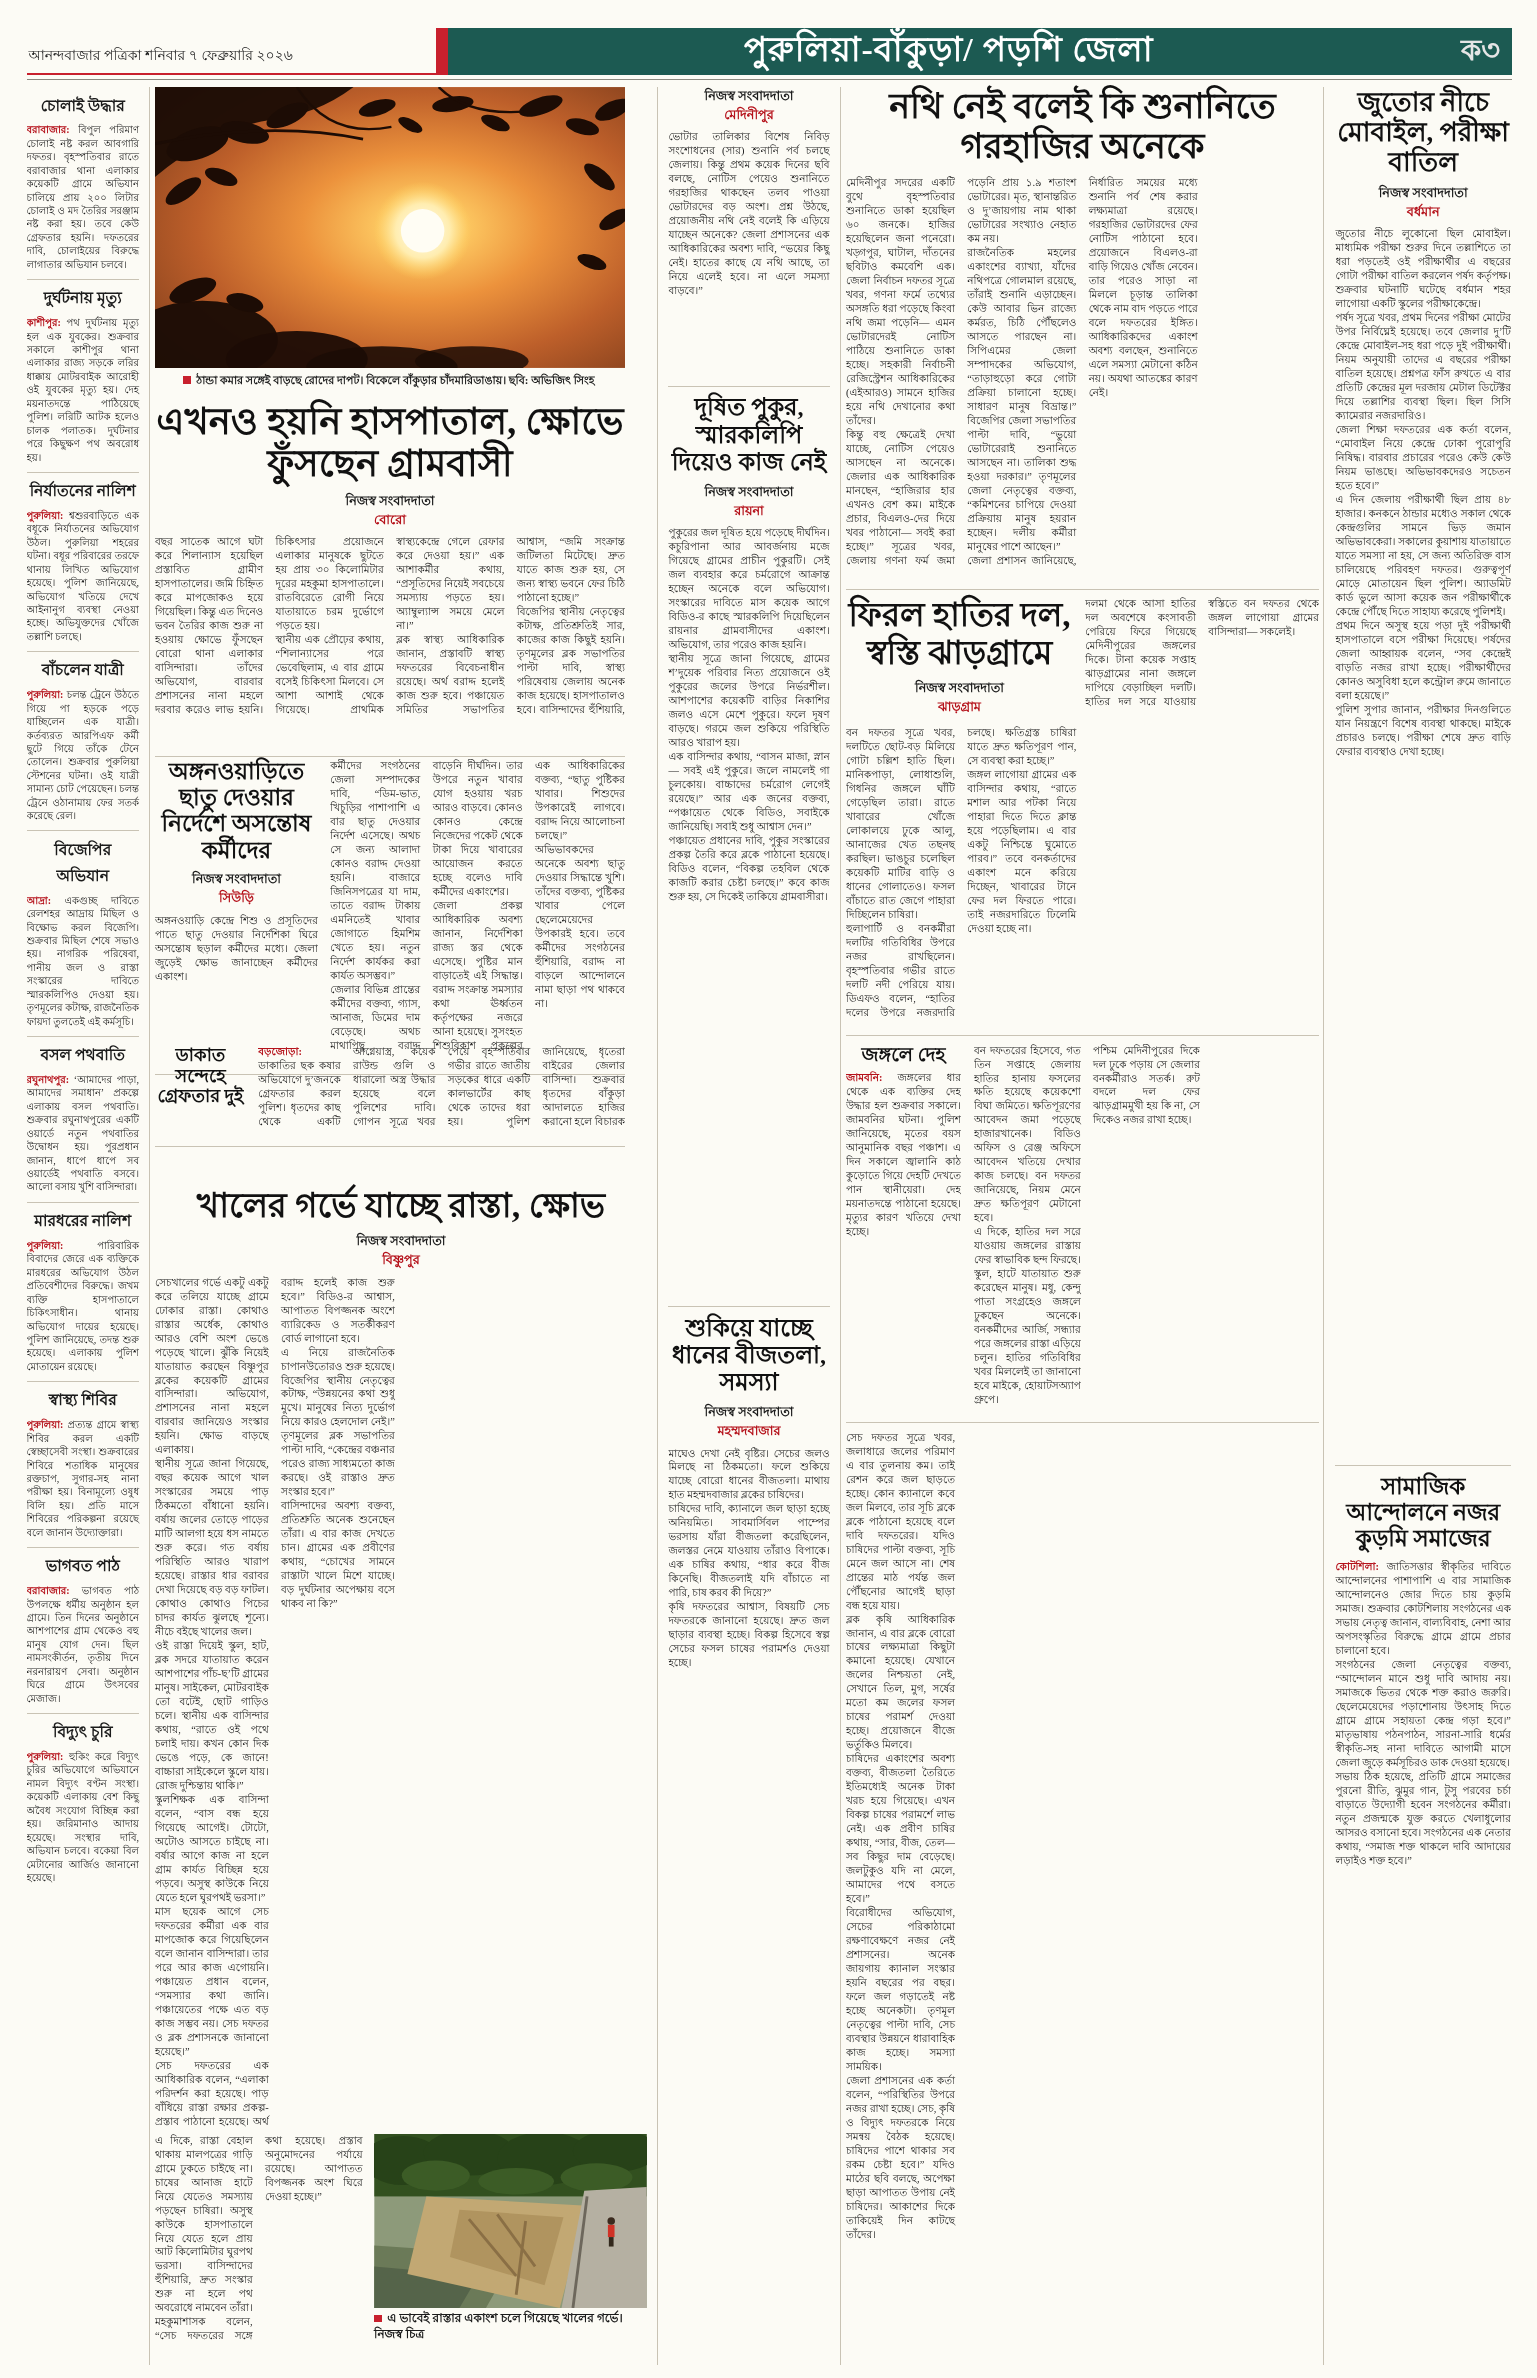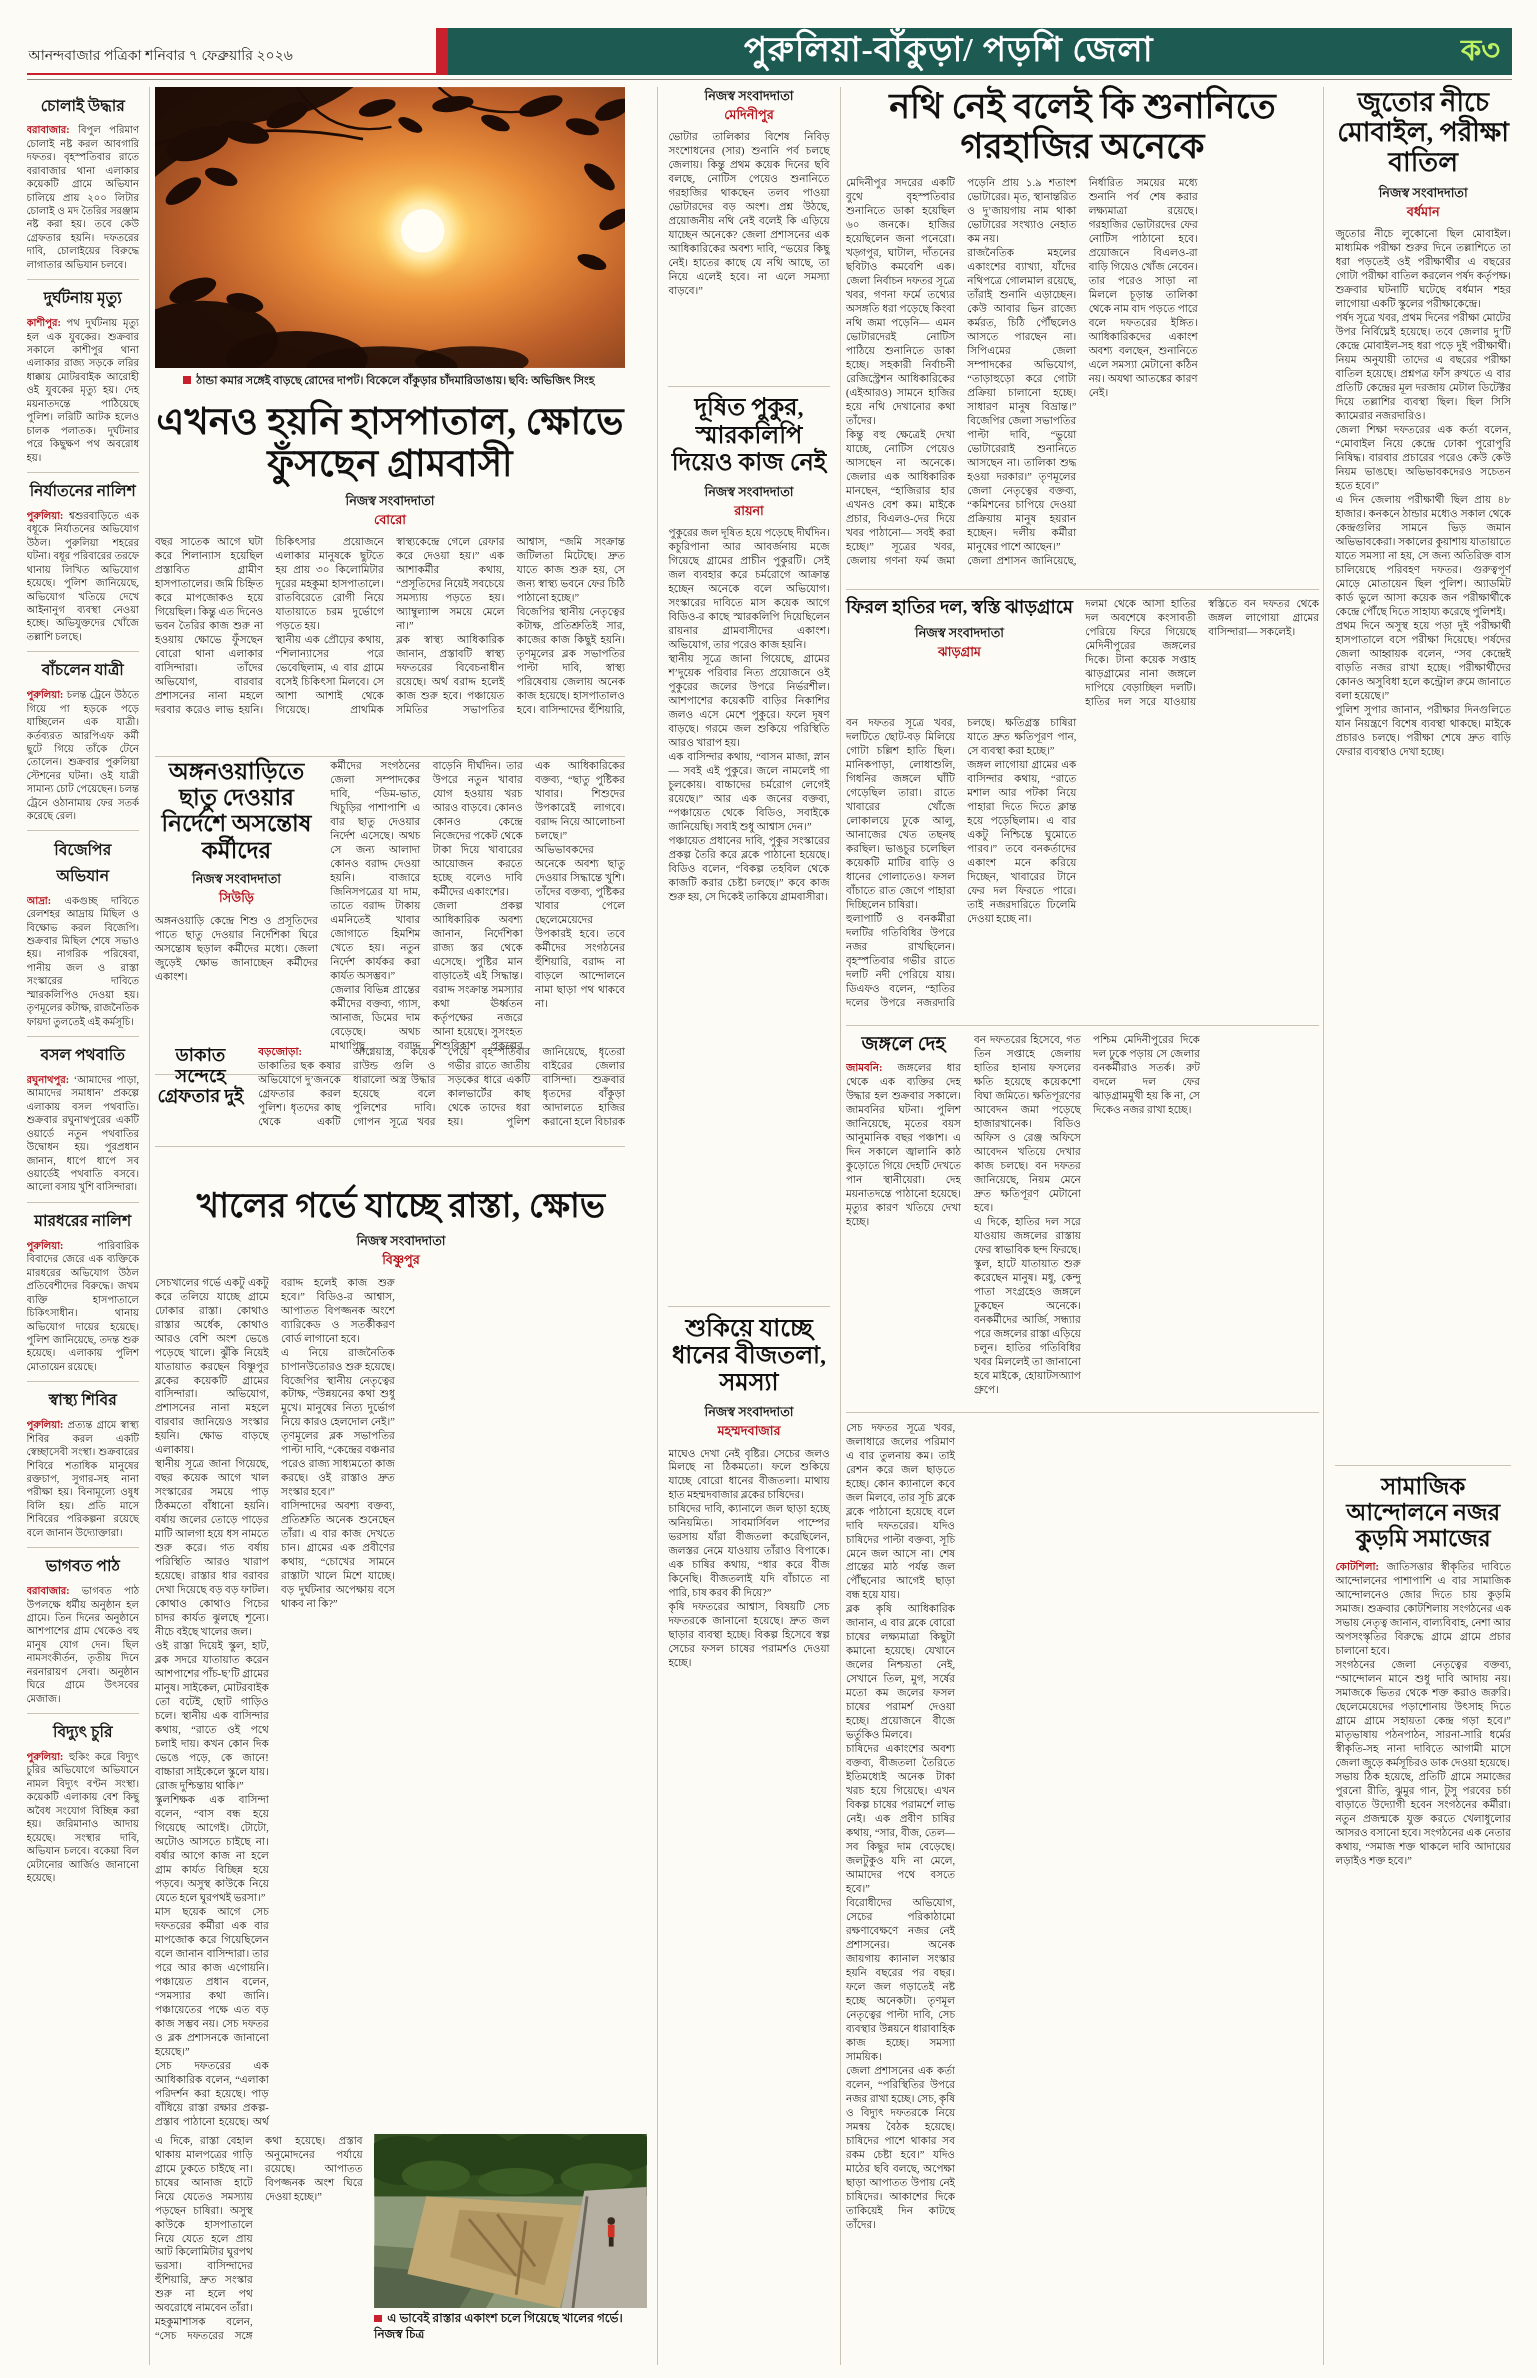--- a/index.html
+++ b/index.html
@@ -7,21 +7,21 @@
   .page{position:relative;width:1538px;height:2378px;margin:0 auto;background:#fcfbf5;
         font-family:"Liberation Serif","DejaVu Serif",serif;color:#1b1b1b;overflow:hidden;}
   .abs{position:absolute;}
   
   .hdr{display:flex;height:47px;}
   .hdr-date{width:409px;display:flex;align-items:flex-end;padding:0 3.8px 4.7px 1.9px;
             font-size:14px;font-weight:normal;color:#222;border-bottom:2.8px solid #c8202d;}
   .hdr-band{flex:1;background:#1c5a52;display:flex;align-items:center;}
   .hdr-red{width:12.3px;height:100%;background:#c8202d;}
   .hdr-title{flex:1;text-align:center;color:#fff;font-size:34px;font-weight:bold;letter-spacing:0.9px;}
-  .hdr-page{color:#bef264;font-size:29px;font-weight:bold;padding:0 11.4px;}
+  .hdr-page{color:#e5e5e5;font-size:29px;font-weight:bold;padding:0 11.4px;}
   .hdr-rule{border-top:0.9px solid #8a887f;}
   
   .bt{font-size:10.4px;line-height:1.345;text-align:justify;white-space:pre-line;color:#1b1b1b;}
   .dl{color:#b5121b;font-weight:bold;}
   .hl{font-weight:bold;text-align:center;color:#111;line-height:1.14;}
   .by{text-align:center;font-weight:bold;font-size:12.8px;margin:8.5px 0 6.6px;line-height:1.25;}
   .by .pl{color:#b5121b;display:block;margin-top:2.8px;}
   .cols{column-gap:12.3px;column-fill:auto;}
   .c2{column-count:2}.c3{column-count:3}.c4{column-count:4}
   .ovh{overflow:hidden;}
@@ -247,21 +247,21 @@
   <div class="abs flexcol" style="left:846px;top:87px;width:473px;height:2278px;">
     <div class="hl" style="font-size:35px;padding:0 28px;">নথি নেই বলেই কি শুনানিতে গরহাজির অনেকে</div>
     <div class="bt cols c4 ovh" style="height:405px;margin-top:9.5px;">মেদিনীপুর সদরের একটি বুথে বৃহস্পতিবার শুনানিতে ডাকা হয়েছিল ৬০ জনকে। হাজির হয়েছিলেন জনা পনেরো। খড়্গপুর, ঘাটাল, দাঁতনের ছবিটাও কমবেশি এক। জেলা নির্বাচন দফতর সূত্রে খবর, গণনা ফর্মে তথ্যের অসঙ্গতি ধরা পড়েছে কিংবা নথি জমা পড়েনি— এমন ভোটারদেরই নোটিস পাঠিয়ে শুনানিতে ডাকা হচ্ছে। সহকারী নির্বাচনী রেজিস্ট্রেশন আধিকারিকের (এইআরও) সামনে হাজির হয়ে নথি দেখানোর কথা তাঁদের।
 কিন্তু বহু ক্ষেত্রেই দেখা যাচ্ছে, নোটিস পেয়েও আসছেন না অনেকে। জেলার এক আধিকারিক মানছেন, “হাজিরার হার এখনও বেশ কম। মাইকে প্রচার, বিএলও-দের দিয়ে খবর পাঠানো— সবই করা হচ্ছে।” সূত্রের খবর, জেলায় গণনা ফর্ম জমা পড়েনি প্রায় ১.৯ শতাংশ ভোটারের। মৃত, স্থানান্তরিত ও দু’জায়গায় নাম থাকা ভোটারের সংখ্যাও নেহাত কম নয়।
 রাজনৈতিক মহলের একাংশের ব্যাখ্যা, যাঁদের নথিপত্রে গোলমাল রয়েছে, তাঁরাই শুনানি এড়াচ্ছেন। কেউ আবার ভিন রাজ্যে কর্মরত, চিঠি পৌঁছলেও আসতে পারছেন না। সিপিএমের জেলা সম্পাদকের অভিযোগ, “তাড়াহুড়ো করে গোটা প্রক্রিয়া চালানো হচ্ছে। সাধারণ মানুষ বিভ্রান্ত।” বিজেপির জেলা সভাপতির পাল্টা দাবি, “ভুয়ো ভোটারেরাই শুনানিতে আসছেন না। তালিকা শুদ্ধ হওয়া দরকার।” তৃণমূলের জেলা নেতৃত্বের বক্তব্য, “কমিশনের চাপিয়ে দেওয়া প্রক্রিয়ায় মানুষ হয়রান হচ্ছেন। দলীয় কর্মীরা মানুষের পাশে আছেন।”
 জেলা প্রশাসন জানিয়েছে, নির্ধারিত সময়ের মধ্যে শুনানি পর্ব শেষ করার লক্ষ্যমাত্রা রয়েছে। গরহাজির ভোটারদের ফের নোটিস পাঠানো হবে। প্রয়োজনে বিএলও-রা বাড়ি গিয়েও খোঁজ নেবেন। তার পরেও সাড়া না মিললে চূড়ান্ত তালিকা থেকে নাম বাদ পড়তে পারে বলে দফতরের ইঙ্গিত। আধিকারিকদের একাংশ অবশ্য বলছেন, শুনানিতে এলে সমস্যা মেটানো কঠিন নয়। অযথা আতঙ্কের কারণ নেই।</div>
     <hr class="rule">
     <div>
       <div style="display:flex;gap:12.3px;">
         <div style="width:227px;">
-          <div class="hl" style="font-size:18px;">ফিরল হাতির দল, স্বস্তি ঝাড়গ্রামে</div>
+          <div class="hl" style="font-size:33px;">ফিরল হাতির দল, স্বস্তি ঝাড়গ্রামে</div>
           <div class="by"><span>নিজস্ব সংবাদদাতা</span><span class="pl">ঝাড়গ্রাম</span></div>
         </div>
         <div class="bt cols c2 ovh" style="flex:1;height:115px;">দলমা থেকে আসা হাতির দল অবশেষে কংসাবতী পেরিয়ে ফিরে গিয়েছে মেদিনীপুরের জঙ্গলের দিকে। টানা কয়েক সপ্তাহ ঝাড়গ্রামের নানা জঙ্গলে দাপিয়ে বেড়াচ্ছিল দলটি। হাতির দল সরে যাওয়ায় স্বস্তিতে বন দফতর থেকে জঙ্গল লাগোয়া গ্রামের বাসিন্দারা— সকলেই।</div>
       </div>
       <div class="bt cols c4 ovh" style="height:301px;margin-top:3.8px;">বন দফতর সূত্রে খবর, দলটিতে ছোট-বড় মিলিয়ে গোটা চল্লিশ হাতি ছিল। মানিকপাড়া, লোধাশুলি, গিধনির জঙ্গলে ঘাঁটি গেড়েছিল তারা। রাতে খাবারের খোঁজে লোকালয়ে ঢুকে আলু, আনাজের খেত তছনছ করছিল। ভাঙচুর চলেছিল কয়েকটি মাটির বাড়ি ও ধানের গোলাতেও। ফসল বাঁচাতে রাত জেগে পাহারা দিচ্ছিলেন চাষিরা।
 হুলাপার্টি ও বনকর্মীরা দলটির গতিবিধির উপরে নজর রাখছিলেন। বৃহস্পতিবার গভীর রাতে দলটি নদী পেরিয়ে যায়। ডিএফও বলেন, “হাতির দলের উপরে নজরদারি চলছে। ক্ষতিগ্রস্ত চাষিরা যাতে দ্রুত ক্ষতিপূরণ পান, সে ব্যবস্থা করা হচ্ছে।”
 জঙ্গল লাগোয়া গ্রামের এক বাসিন্দার কথায়, “রাতে মশাল আর পটকা নিয়ে পাহারা দিতে দিতে ক্লান্ত হয়ে পড়েছিলাম। এ বার একটু নিশ্চিন্তে ঘুমোতে পারব।” তবে বনকর্তাদের একাংশ মনে করিয়ে দিচ্ছেন, খাবারের টানে ফের দল ফিরতে পারে। তাই নজরদারিতে ঢিলেমি দেওয়া হচ্ছে না।</div>
     </div>
     <hr class="rule">
     <div style="display:flex;gap:13px;height:371px;">

